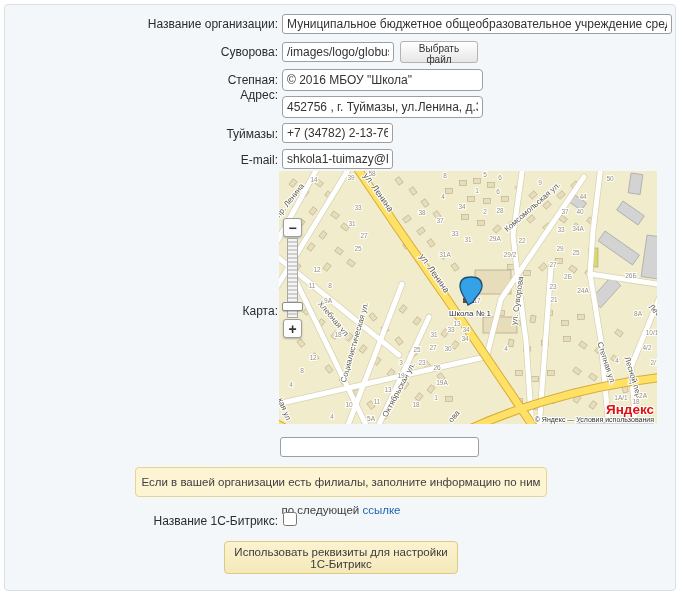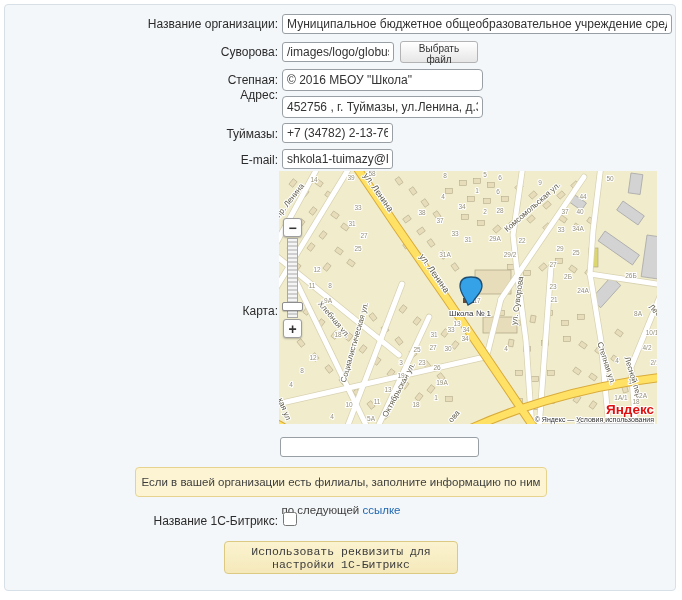--- a/index.html
+++ b/index.html
@@ -21,21 +21,21 @@
   .zbtn{position:absolute;width:19px;height:19px;background:#fdfdfd;border:1px solid #9e9e9e;border-radius:3px;box-shadow:0 1px 2px rgba(0,0,0,.25);font-size:14px;font-weight:bold;color:#333;line-height:16px;text-align:center;box-sizing:border-box;cursor:pointer;padding:0;}
   .zminus{left:4px;top:47px;}
   .zplus{left:4px;top:148px;}
   .ztrack{position:absolute;left:8px;top:67px;width:11px;height:80px;border:1px solid #a8a8a8;background:repeating-linear-gradient(180deg,#f5f5f5 0 2px,#cfcfcf 2px 4px);box-sizing:border-box;}
   .zhandle{position:absolute;left:3px;top:131px;width:21px;height:9px;background:#fff;border:1px solid #8d8d8d;border-radius:2px;box-sizing:border-box;box-shadow:0 1px 1px rgba(0,0,0,.2);cursor:pointer;}
   .extra-input{left:280px;top:437px;width:199px;}
   .notice{position:absolute;left:135px;top:467px;width:412px;height:30px;background:#fcf4d3;border:1px solid #e6d48e;border-radius:4px;box-sizing:border-box;text-align:center;font-size:11.5px;color:#3e3e3e;line-height:28px;}
   .notice a{color:#1f66b0;cursor:pointer;}
   .bitrix-label{top:514px;}
   .bitrix-check{position:absolute;left:283px;top:512px;width:14px;height:14px;margin:0;}
-  .use-btn{position:absolute;left:224px;top:541px;width:234px;height:33px;background:linear-gradient(#fbf3d0,#f5e9ba);border:1px solid #dcc982;border-radius:4px;font-family:Liberation Mono, monospace;font-size:11.5px;color:#3c3c3c;cursor:pointer;}
+  .use-btn{position:absolute;left:224px;top:541px;width:234px;height:33px;background:linear-gradient(#fbf3d0,#f5e9ba);border:1px solid #dcc982;border-radius:4px;font-family:Liberation Sans, sans-serif;font-size:11.5px;color:#3c3c3c;cursor:pointer;}
 </style>
 </head>
 <body>
 
 <div class="panel"></div>
 
 <div class="flabel r1l">Название организации:</div>
 <input class="tinput r1i" type="text" value="Муниципальное бюджетное общеобразовательное учреждение средняя общеобразовательная ш" style="">
 
 <div class="flabel r2l">Суворова:</div>

